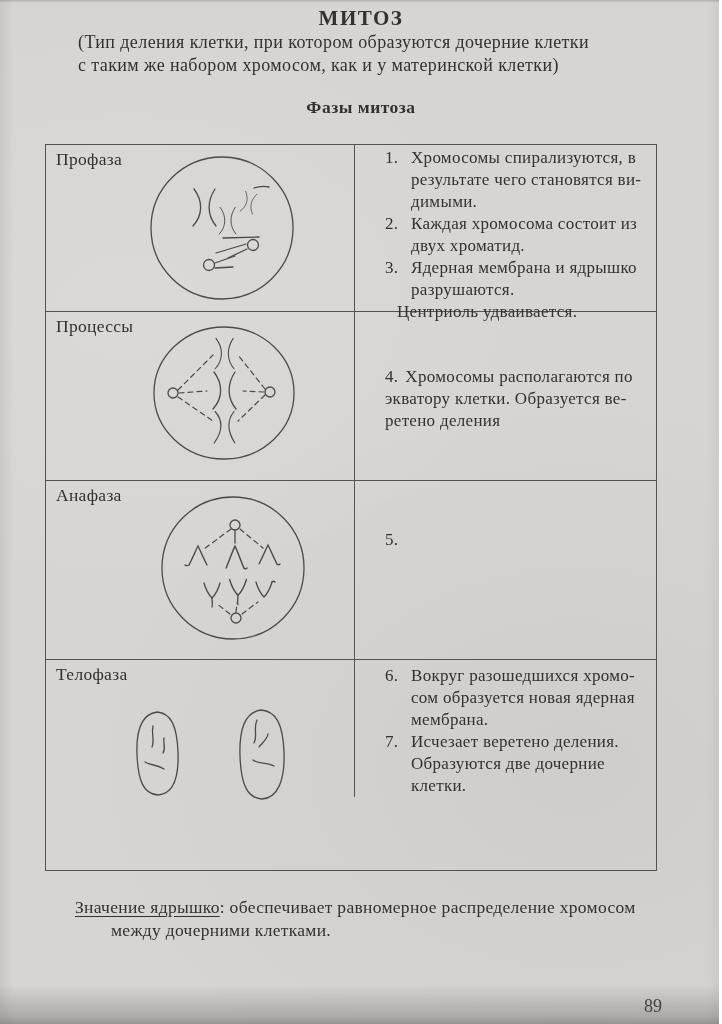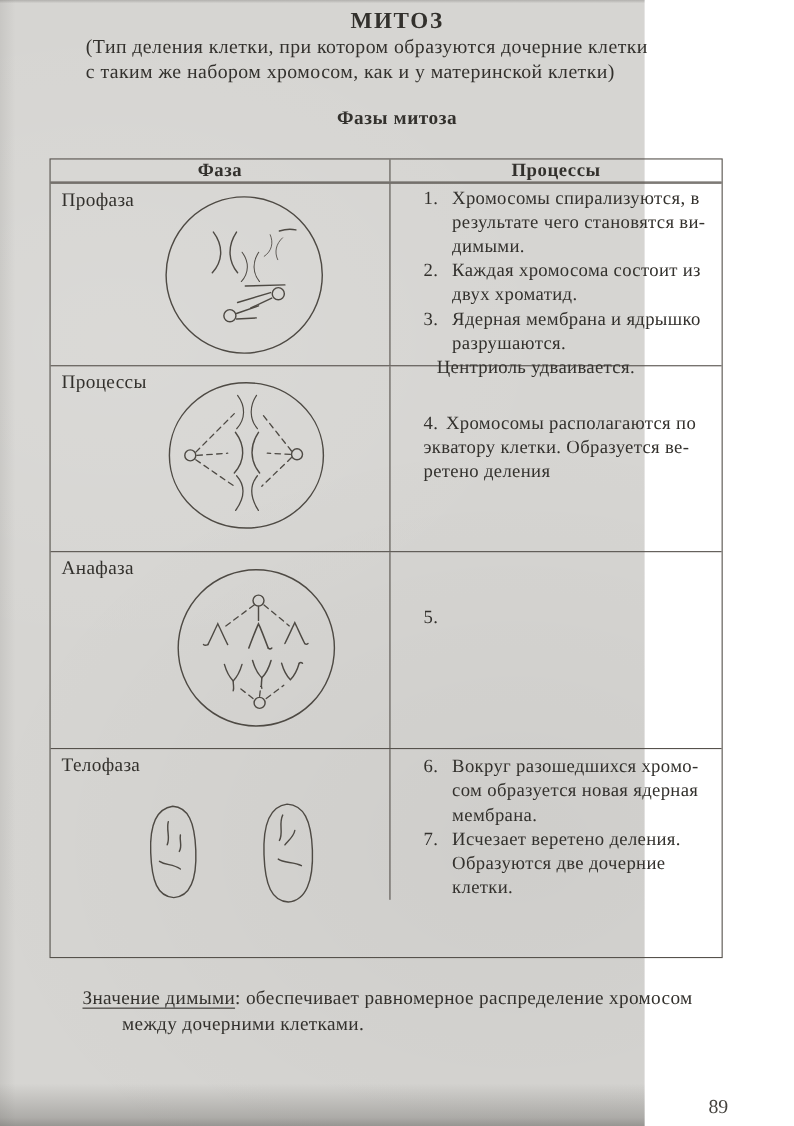--- a/index.html
+++ b/index.html
@@ -1,18 +1,18 @@
 <!DOCTYPE html>
 <html><head>
 <meta charset="utf-8">
 <style>
   html,body{margin:0;padding:0;}
   body{width:722px;height:1024px;overflow:hidden;
        font-family:"Liberation Serif","DejaVu Serif",serif;color:#33312d;}
-  .page{position:absolute;top:0;left:0;width:586px;height:1024px;
+  .page{position:absolute;top:0;left:0;width:719px;height:1024px;
     background:
       linear-gradient(to bottom, rgba(70,68,65,0.25) 0px, rgba(0,0,0,0) 3px),
       linear-gradient(to bottom, rgba(0,0,0,0) 985px, rgba(108,106,102,0.38) 1016px, rgba(88,86,82,0.5) 1024px),
       linear-gradient(to right, rgba(120,118,114,0.15) 0px, rgba(0,0,0,0) 14px, rgba(0,0,0,0) 706px, rgba(125,122,118,0.12) 722px),
       radial-gradient(ellipse 420px 300px at 18% 30%, rgba(255,255,255,0.10), rgba(0,0,0,0)),
       radial-gradient(ellipse 500px 380px at 80% 75%, rgba(0,0,0,0.035), rgba(0,0,0,0)),
       #d6d5d2;}
   .title{position:absolute;top:6px;left:0;width:722px;text-align:center;
          font-weight:bold;font-size:21px;letter-spacing:1.5px;}
   .subtitle{position:absolute;top:31px;left:78px;width:600px;text-align:left;
@@ -33,21 +33,21 @@
   .td.right{flex:1;padding:2px 6px 0 30px;line-height:22px;letter-spacing:0.3px;}
   .phase-label{position:absolute;top:4px;left:10px;font-size:17.5px;letter-spacing:0.3px;}
 
   .proc.hang{display:flex;}
   .proc .num{flex:0 0 26px;}
   .proc .txt{white-space:pre-line;}
   .proc.flush{display:block;}
   .proc.flush .num{margin-right:7px;}
   .proc.flush .txt{display:inline;white-space:pre-line;}
   .proc.subnote{display:block;padding-left:12px;}
-  .mt-meta{margin-top:39px;}
+  .mt-meta{margin-top:52px;}
   .mt-ana{margin-top:46px;}
 
   .diagram{position:absolute;}
   .diagram path,.diagram circle,.diagram ellipse{
      stroke:#4e4a44;stroke-width:1.3;fill:none;stroke-linecap:round;}
   .diagram .dash{stroke-dasharray:5 4;stroke-width:1.2;}
 
   .footer-note{position:absolute;top:896px;left:75px;width:585px;
      font-size:17.5px;line-height:23px;letter-spacing:0.3px;
      padding-left:36px;text-indent:-36px;}
@@ -61,24 +61,20 @@
 <div class="page">
 
   <div class="title">МИТОЗ</div>
   <div class="subtitle">
     <div>(Тип деления клетки, при котором образуются дочерние клетки</div>
     <div>с таким же набором хромосом, как и у материнской клетки)</div>
   </div>
   <div class="section-heading">Фазы митоза</div>
 
   <div class="mitosis-table">
-    <div class="thead">
-      <div class="th left">Фаза</div>
-      <div class="th right">Процессы</div>
-    </div>
 
     <div class="trow" style="height:166px">
       <div class="td left">
         <div class="phase-label">Профаза</div>
         <svg class="diagram" style="left:101px;top:8px" width="150" height="150" viewBox="0 0 150 150">
           <circle cx="75" cy="75" r="71"></circle>
           <g transform="translate(58,55)">
             <path d="M-11,-19 C-2,-7 -2,7 -12,18"></path>
               <path d="M10,-19 C2,-7 2,7 11,18"></path>
           </g>
@@ -230,19 +226,19 @@
           <span class="num">7.</span>
           <span class="txt">Исчезает веретено деления.
 Образуются две дочерние
 клетки.</span>
         </div>
       </div>
     </div>
   </div>
 
   <div class="footer-note">
-    <span class="sig-label">Значение димыми</span><span>:</span>
+    <span class="sig-label">Значение ядрышко</span><span>:</span>
     <span class="sig-text">обеспечивает равномерное распределение хромосом
 между дочерними клетками.</span>
   </div>
 
   <div class="page-number">89</div>
 </div>
 
 </body></html>

